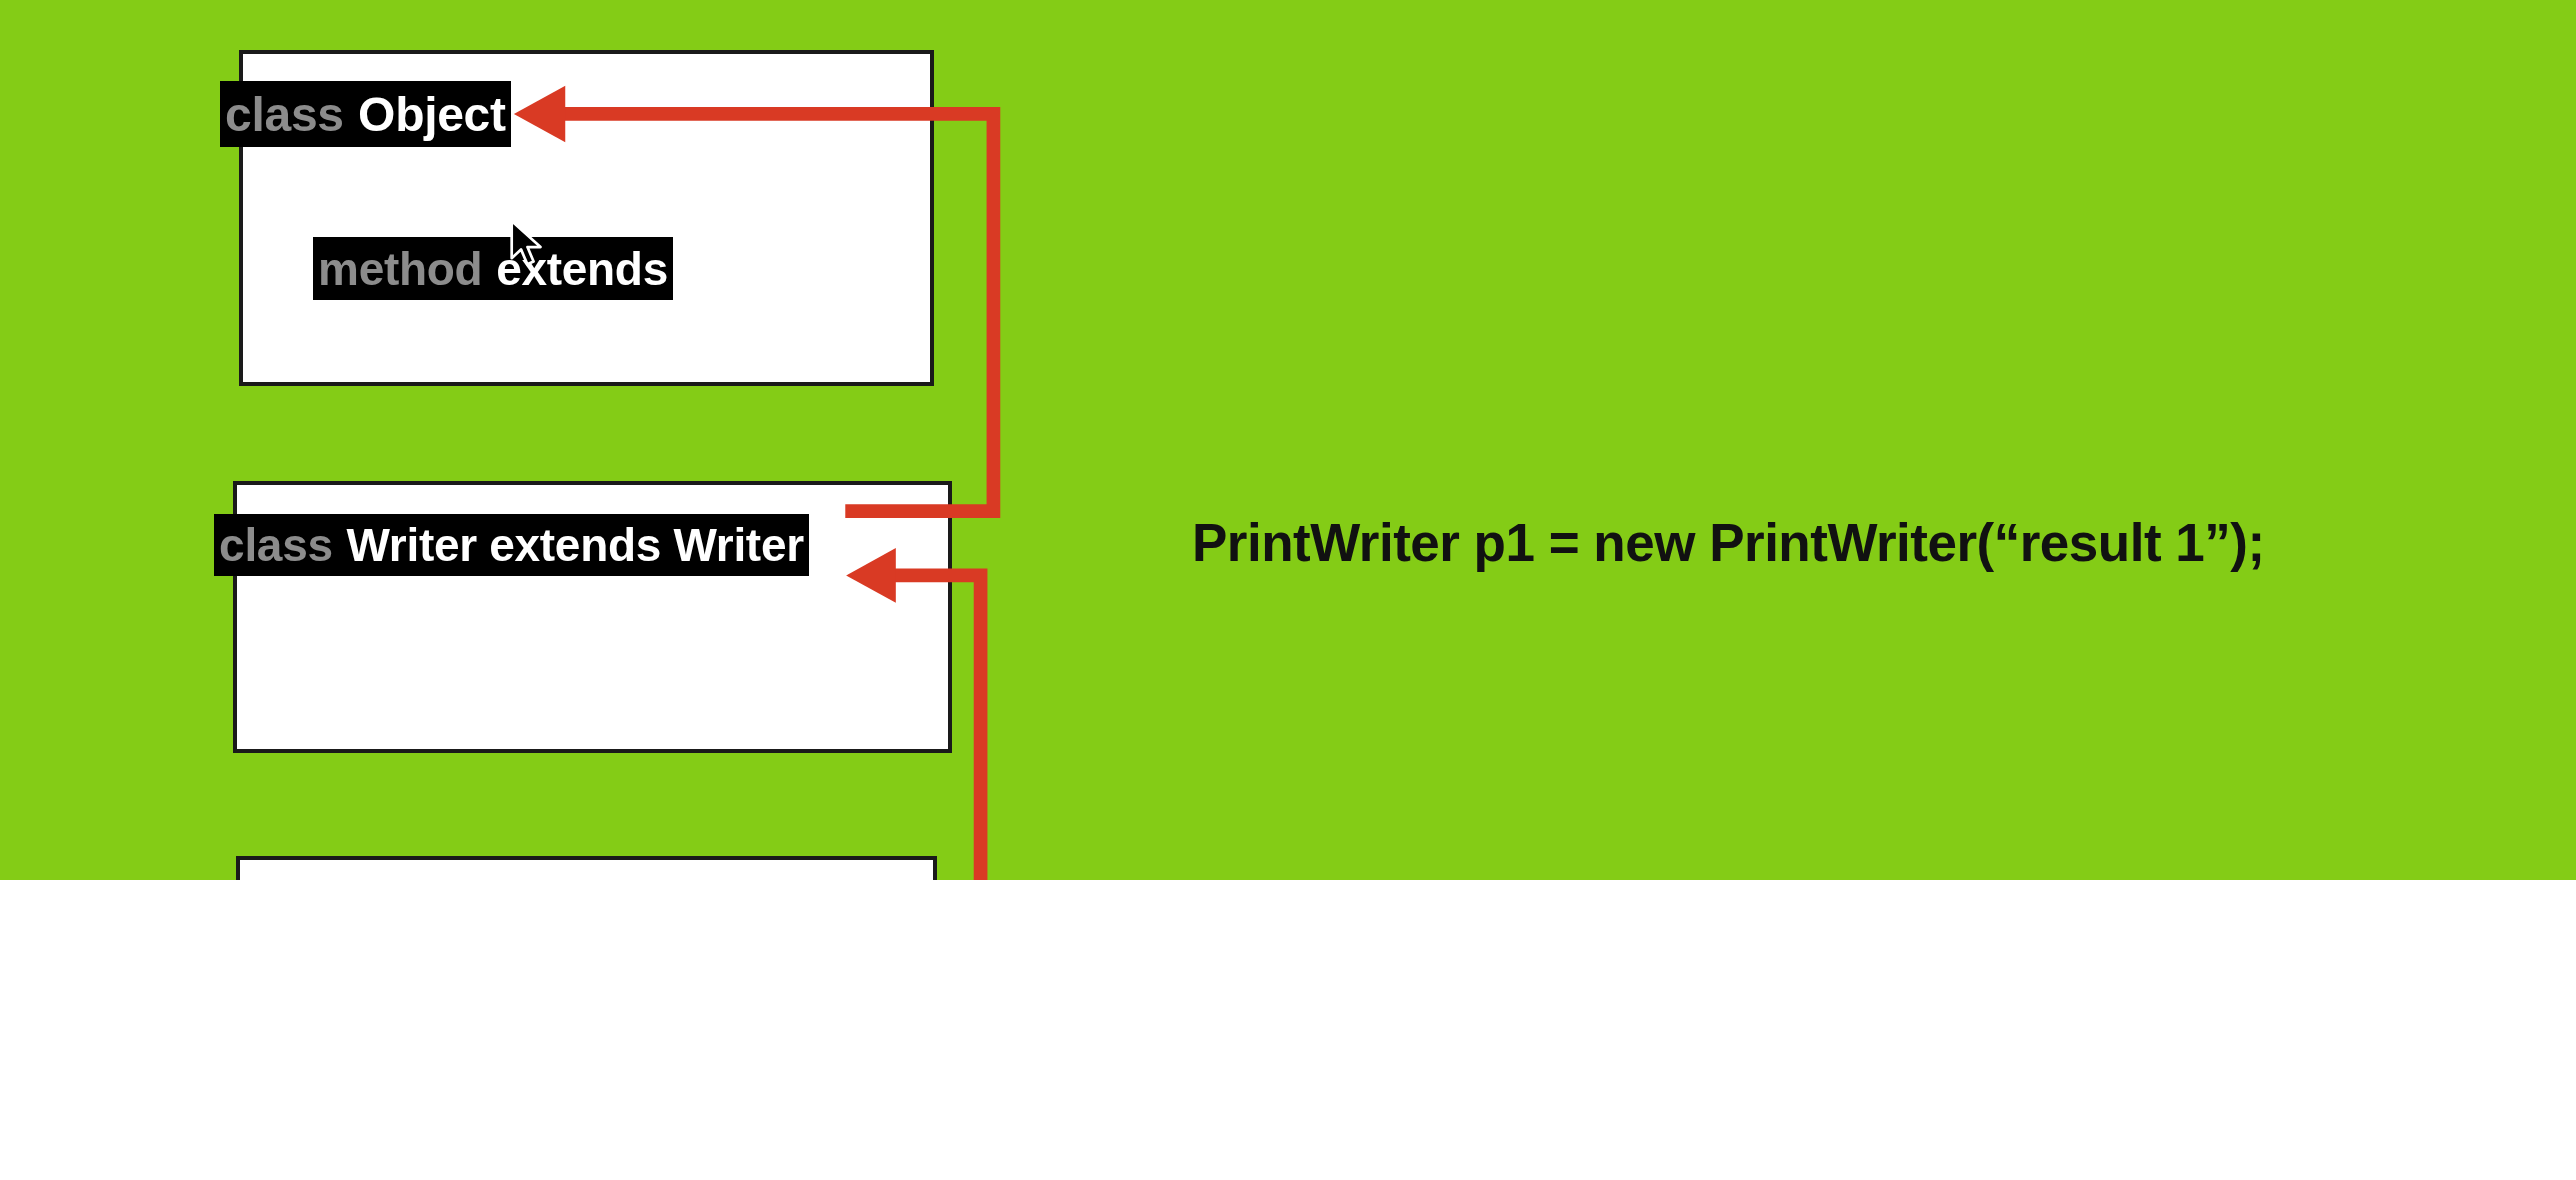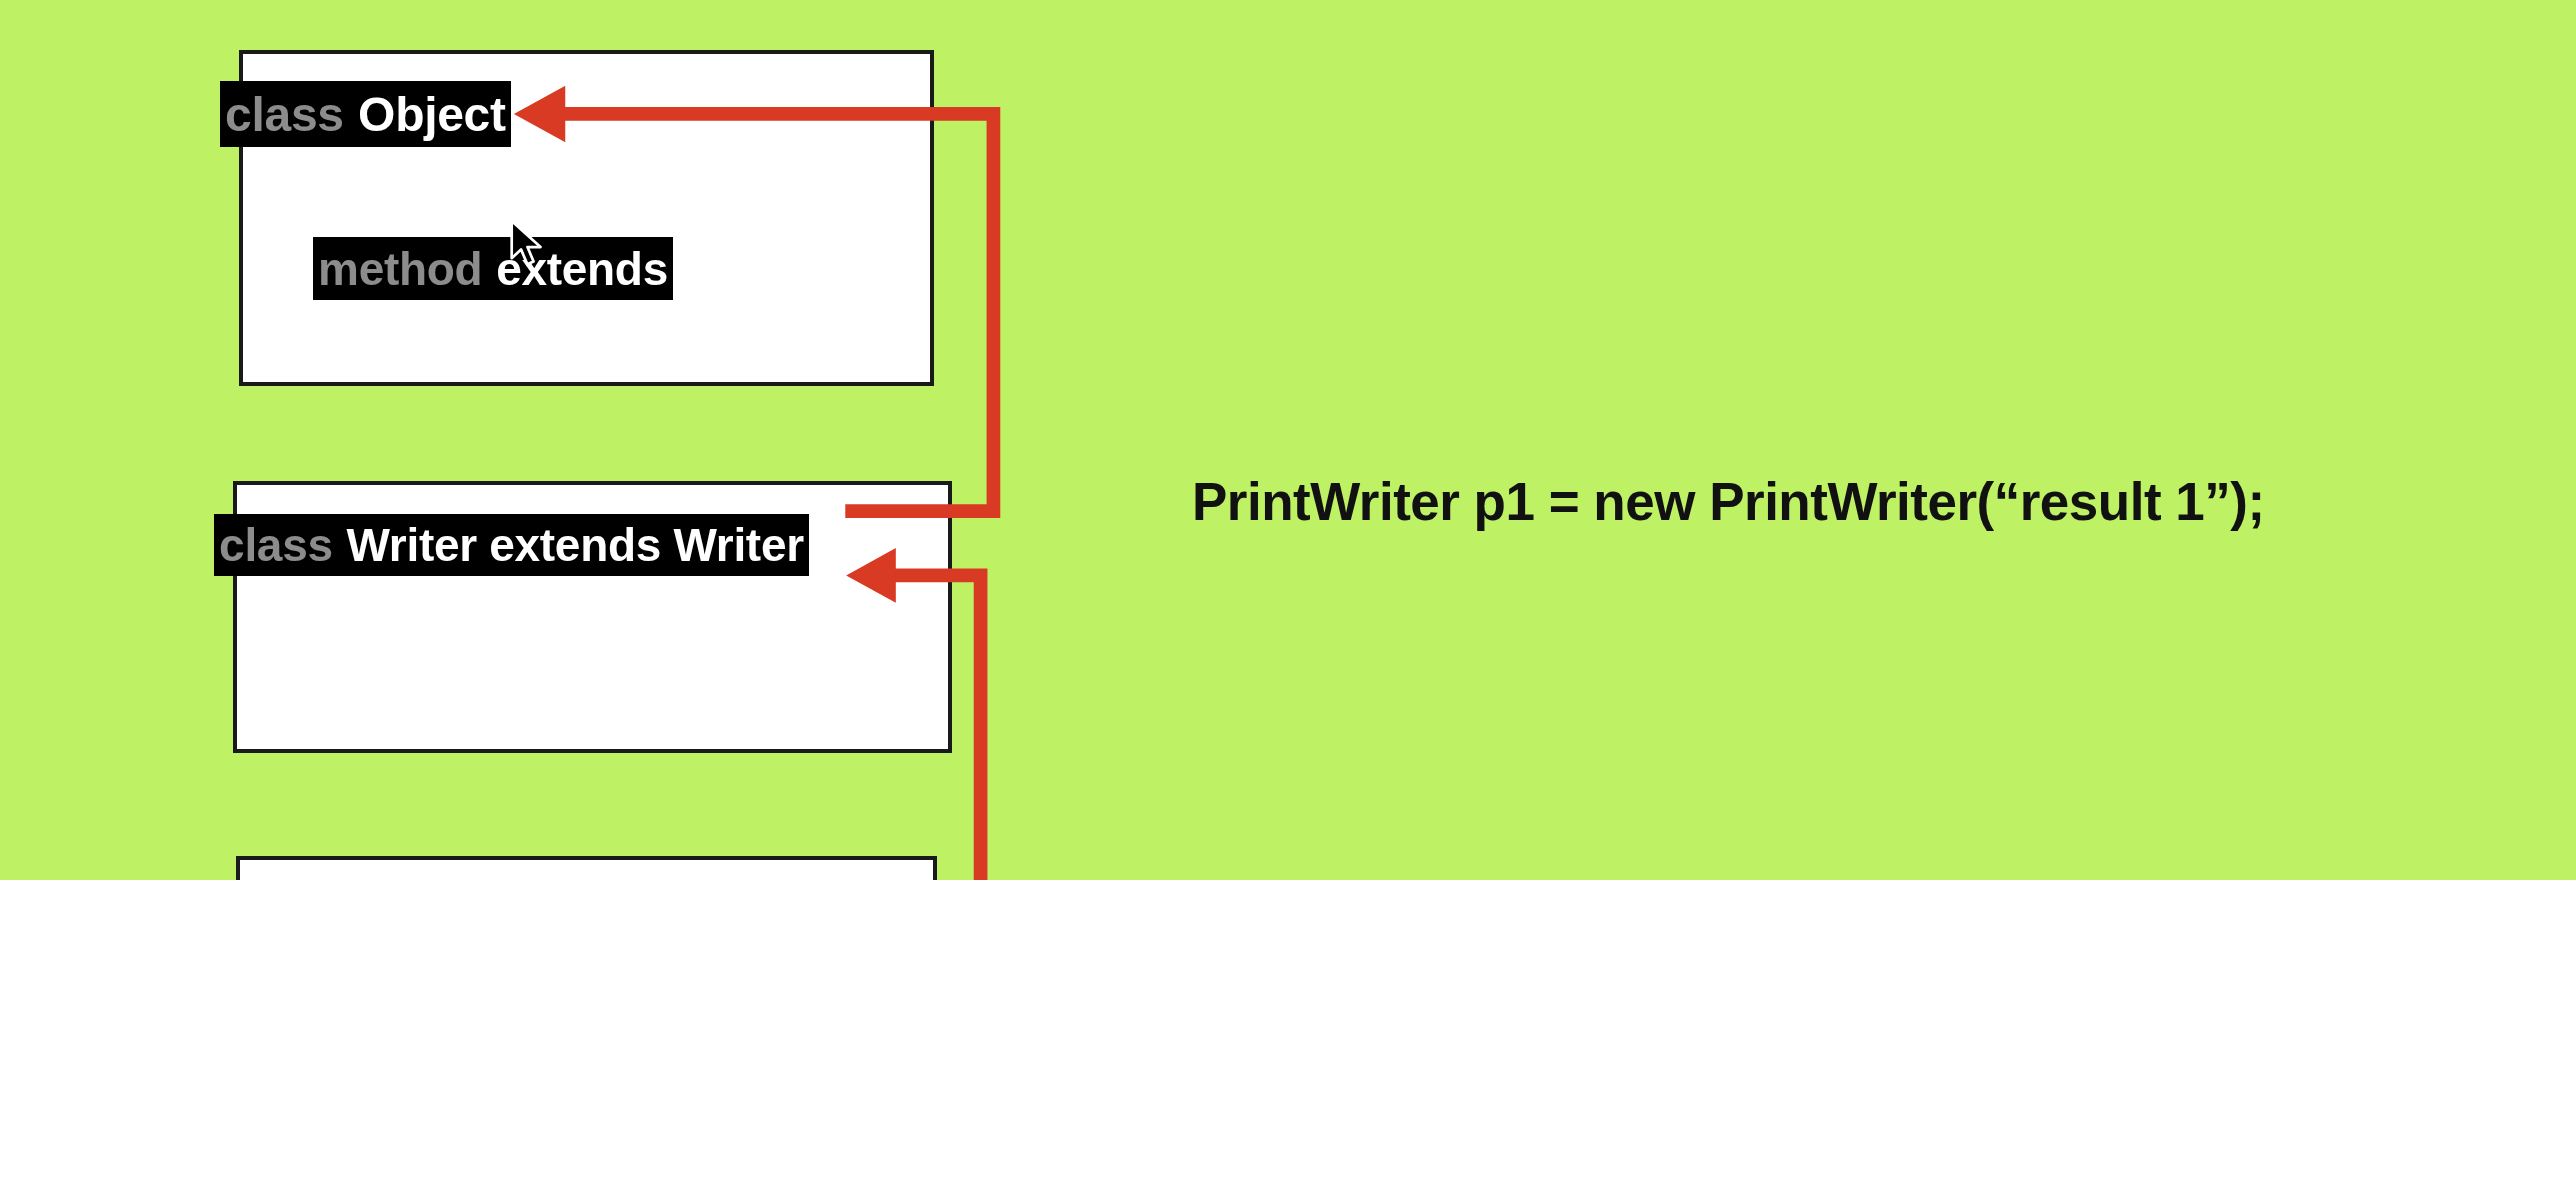--- a/index.html
+++ b/index.html
@@ -8,21 +8,21 @@
     padding: 0;
     background: #ffffff;
   }
   body {
     font-family: "Liberation Sans", sans-serif;
   }
   #stage {
     position: relative;
     width: 2576px;
     height: 880px;
-    background: #bef264;
+    background: #84cc16;
     overflow: hidden;
   }
 
   
   .class-box {
     position: absolute;
     background: #ffffff;
     border: 4.3px solid #1a1a1a;
     box-sizing: border-box;
   }
@@ -86,21 +86,21 @@
     width: 2576px;
     height: 1180px;
     pointer-events: none;
     z-index: 8;
   }
 
   
   #code-block {
     position: absolute;
     left: 1192px;
-    top: 468px;
+    top: 509px;
     font-size: 53px;
     font-weight: bold;
     color: #111111;
     line-height: 1.28;
     letter-spacing: -0.5px;
     white-space: nowrap;
   }
   #code-block .code-line { display: block; }
 
   

